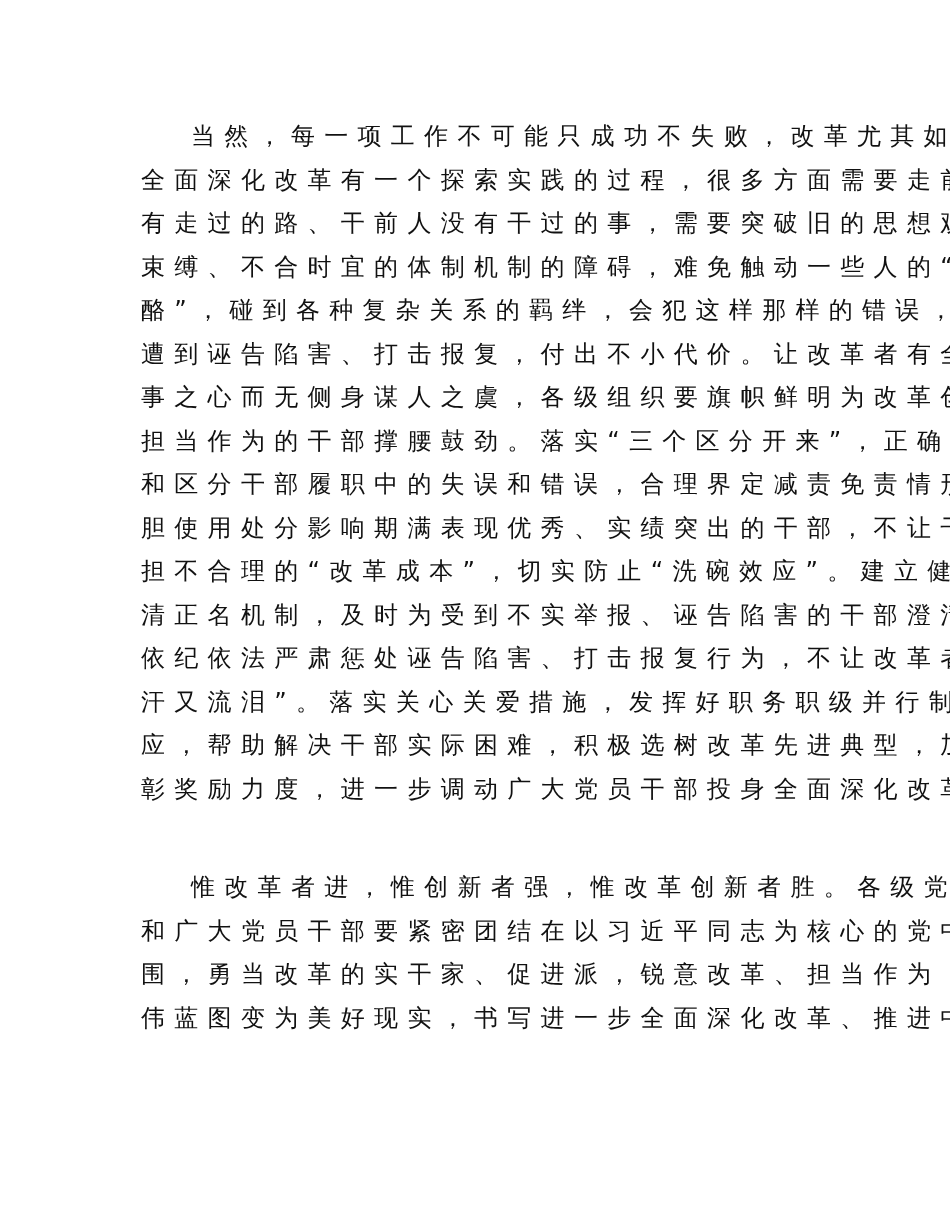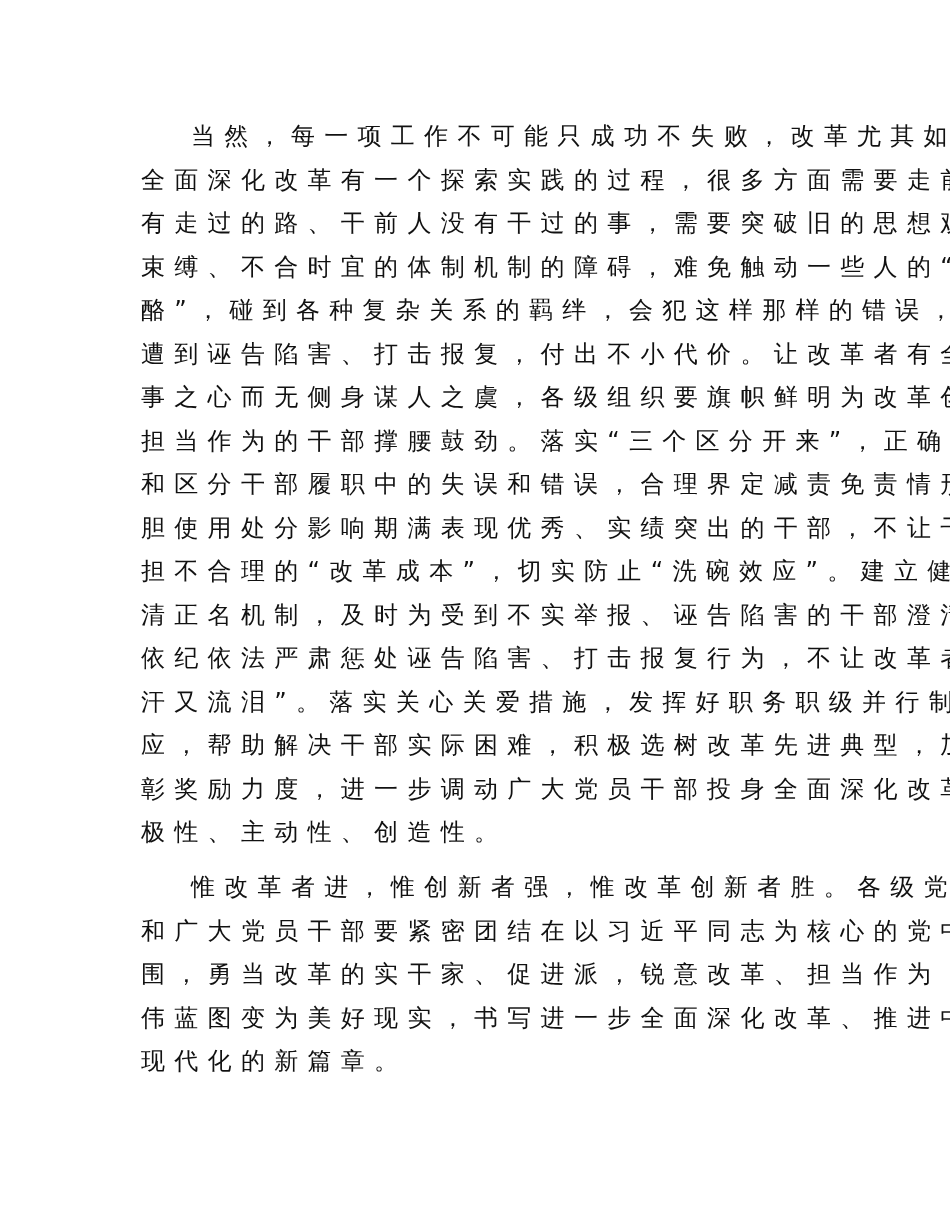--- a/index.html
+++ b/index.html
@@ -57,24 +57,22 @@
     <span class="line">事之心而无侧身谋人之虞，各级组织要旗帜鲜明为改革创新、</span>
     <span class="line">担当作为的干部撑腰鼓劲。落实“三个区分开来”，正确看待</span>
     <span class="line">和区分干部履职中的失误和错误，合理界定减责免责情形，大</span>
     <span class="line">胆使用处分影响期满表现优秀、实绩突出的干部，不让干部承</span>
     <span class="line">担不合理的“改革成本”，切实防止“洗碗效应”。建立健全澄</span>
     <span class="line">清正名机制，及时为受到不实举报、诬告陷害的干部澄清正名，</span>
     <span class="line">依纪依法严肃惩处诬告陷害、打击报复行为，不让改革者“流</span>
     <span class="line">汗又流泪”。落实关心关爱措施，发挥好职务职级并行制度效</span>
     <span class="line">应，帮助解决干部实际困难，积极选树改革先进典型，加大表</span>
     <span class="line">彰奖励力度，进一步调动广大党员干部投身全面深化改革的积</span>
-    <span class="line">极性、主动性、创造性。</span>
   </div>
 
   <div class="paragraph" id="p2">
     <span class="line indent">惟改革者进，惟创新者强，惟改革创新者胜。各级党组织</span>
     <span class="line">和广大党员干部要紧密团结在以习近平同志为核心的党中央周</span>
     <span class="line">围，勇当改革的实干家、促进派，锐意改革、担当作为，把宏</span>
     <span class="line">伟蓝图变为美好现实，书写进一步全面深化改革、推进中国式</span>
-    <span class="line">现代化的新篇章。</span>
   </div>
 
 </div>
 
 </body></html>

